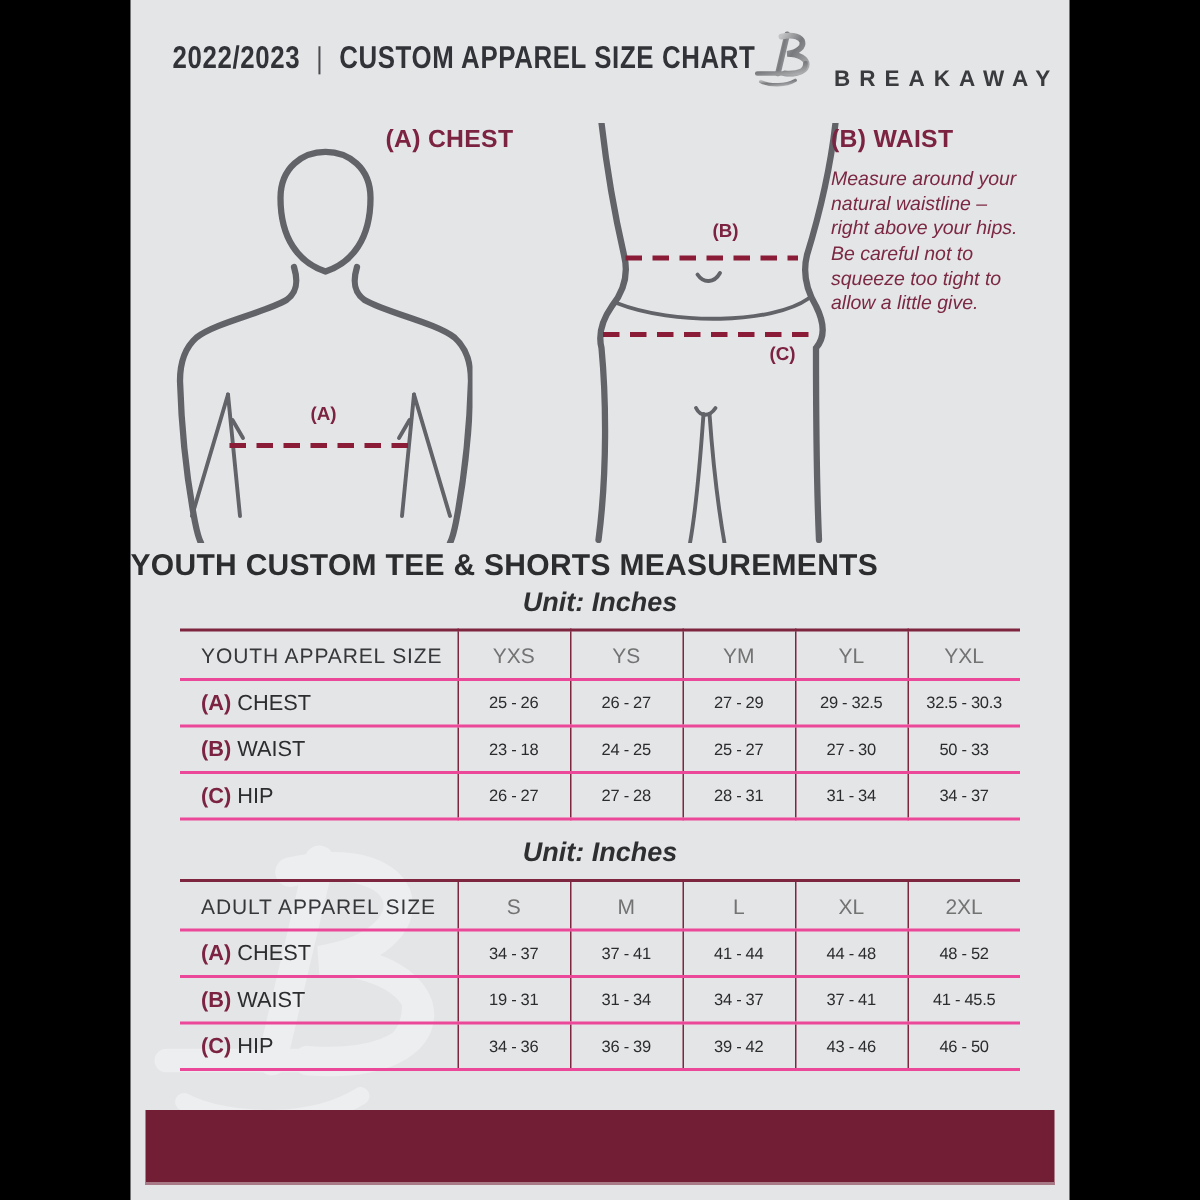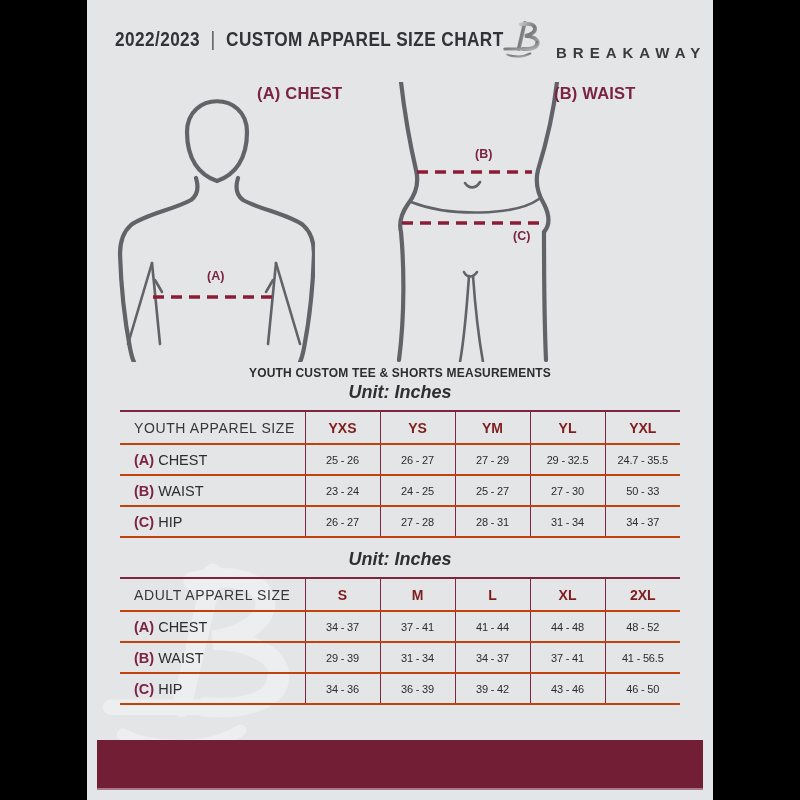--- a/index.html
+++ b/index.html
@@ -24,33 +24,33 @@
 
   .instr { position:absolute; z-index:2; color:#7b2843; }
   .instr h3 { font-size:16.5px; font-weight:bold; color:#7b2341; margin-bottom:8px; letter-spacing:0.2px; }
   .instr p { font-style:italic; font-size:13px; line-height:1.28; white-space:pre-line; }
   .instr-chest { left:170px; top:84px; width:158px; }
   .instr-waist { left:467px; top:84px; width:158px; }
   .instr-hips  { left:467px; top:222px; width:162px; }
 
   
   .content { position:absolute; left:0; top:366px; width:626px; z-index:2; }
-  .sec-title { text-align:center; font-weight:bold; font-size:12px; color:#2c2d2f; letter-spacing:0.2px; }
+  .sec-title { text-align:left; font-weight:bold; font-size:20px; color:#2c2d2f; letter-spacing:0.2px; }
   .sec-unit { text-align:center; font-style:italic; font-weight:bold; font-size:18px; color:#2e2f31; margin-top:2px; }
   .adult-block { margin-top:11px; }
 
   table.size-table { width:560px; margin:7px auto 0; border-collapse:collapse; table-layout:fixed; }
   table.size-table col.c0 { width:185px; }
   table.size-table col.cx { width:75px; }
-  table.size-table tr { border-bottom:2px solid #c2410c; }
+  table.size-table tr { border-bottom:2px solid #ec4899; }
   table.size-table thead tr { border-top:2px solid #7e2540; height:33px; }
   table.size-table tbody tr { height:31px; }
   table.size-table th + th, table.size-table td + td { border-left:1.5px solid #7e2540; }
   table.size-table th, table.size-table td { text-align:center; vertical-align:middle; }
-  table.size-table th { font-weight:bold; font-size:14px; color:#7f1d1d; }
+  table.size-table th { font-weight:normal; font-size:14px; color:#737373; }
   table.size-table th.col-label { font-weight:normal; font-size:14px; letter-spacing:0.6px; text-align:left; padding-left:14px; color:#36373a; }
   table.size-table td.col-label { text-align:left; padding-left:14px; font-size:14.5px; color:#2c2d2f; }
   table.size-table td.col-label .key { color:#7b2341; font-weight:bold; }
   table.size-table td.val { font-size:11px; color:#2b2c2e; letter-spacing:-0.2px; }
 
   
   .watermark { position:absolute; left:4px; top:550px; z-index:0; opacity:0.6; }
   .watermark path { fill:none; stroke:#f4f4f6; }
   .footer-bar { position:absolute; left:10px; top:740px; width:606px; height:50px;
                 background:#721e35; border-bottom:2px solid #a87a88; z-index:3; }
@@ -111,20 +111,26 @@
       <line class="dash" x1="15" y1="141" x2="153" y2="141"></line>
       <text class="dash-label" x="88" y="76">(B)</text>
       <text class="dash-label" x="126" y="158">(C)</text>
     </svg>
 
     <div class="instr instr-chest">
       <h3>(A) CHEST</h3>
     </div>
     <div class="instr instr-waist">
       <h3>(B) WAIST</h3>
+      <p>Measure around your
+natural waistline –
+right above your hips.
+Be careful not to
+squeeze too tight to
+allow a little give.</p>
     </div>
 
     <div class="content">
 
       <div class="sec-title">YOUTH CUSTOM TEE &amp; SHORTS MEASUREMENTS</div>
       <div class="sec-unit">Unit: Inches</div>
       <table class="size-table">
         <colgroup>
             <col class="c0">
             <col class="cx">
@@ -143,25 +149,25 @@
             <th>YXL</th>
           </tr>
         </thead>
         <tbody>
           <tr>
             <td class="col-label"><span class="key">(A)</span> <span>CHEST</span></td>
             <td class="val">25 - 26</td>
             <td class="val">26 - 27</td>
             <td class="val">27 - 29</td>
             <td class="val">29 - 32.5</td>
-            <td class="val">24.7 - 35.5</td>
+            <td class="val">32.5 - 30.3</td>
           </tr>
           <tr>
             <td class="col-label"><span class="key">(B)</span> <span>WAIST</span></td>
-            <td class="val">23 - 24</td>
+            <td class="val">23 - 18</td>
             <td class="val">24 - 25</td>
             <td class="val">25 - 27</td>
             <td class="val">27 - 30</td>
             <td class="val">50 - 33</td>
           </tr>
           <tr>
             <td class="col-label"><span class="key">(C)</span> <span>HIP</span></td>
             <td class="val">26 - 27</td>
             <td class="val">27 - 28</td>
             <td class="val">28 - 31</td>
@@ -196,25 +202,25 @@
             <tr>
               <td class="col-label"><span class="key">(A)</span> <span>CHEST</span></td>
               <td class="val">34 - 37</td>
               <td class="val">37 - 41</td>
               <td class="val">41 - 44</td>
               <td class="val">44 - 48</td>
               <td class="val">48 - 52</td>
             </tr>
             <tr>
               <td class="col-label"><span class="key">(B)</span> <span>WAIST</span></td>
-              <td class="val">29 - 39</td>
+              <td class="val">19 - 31</td>
               <td class="val">31 - 34</td>
               <td class="val">34 - 37</td>
               <td class="val">37 - 41</td>
-              <td class="val">41 - 56.5</td>
+              <td class="val">41 - 45.5</td>
             </tr>
             <tr>
               <td class="col-label"><span class="key">(C)</span> <span>HIP</span></td>
               <td class="val">34 - 36</td>
               <td class="val">36 - 39</td>
               <td class="val">39 - 42</td>
               <td class="val">43 - 46</td>
               <td class="val">46 - 50</td>
             </tr>
           </tbody>

